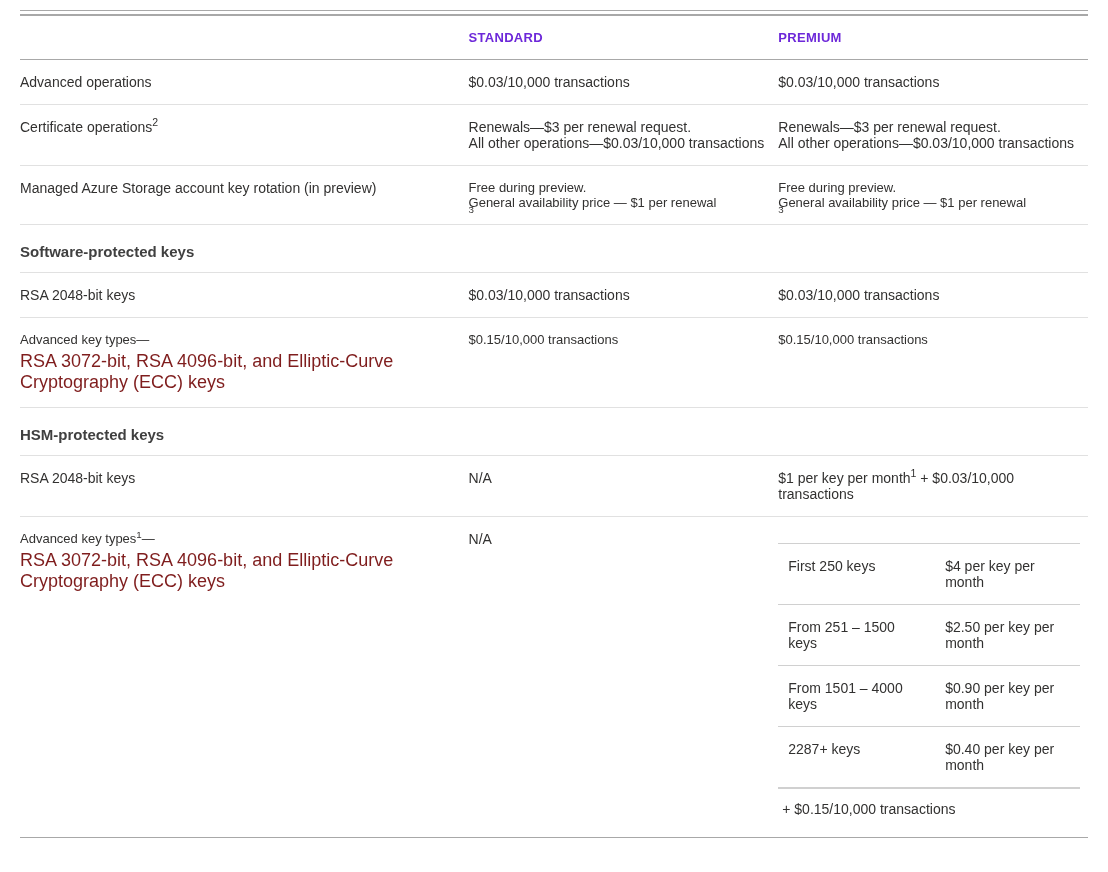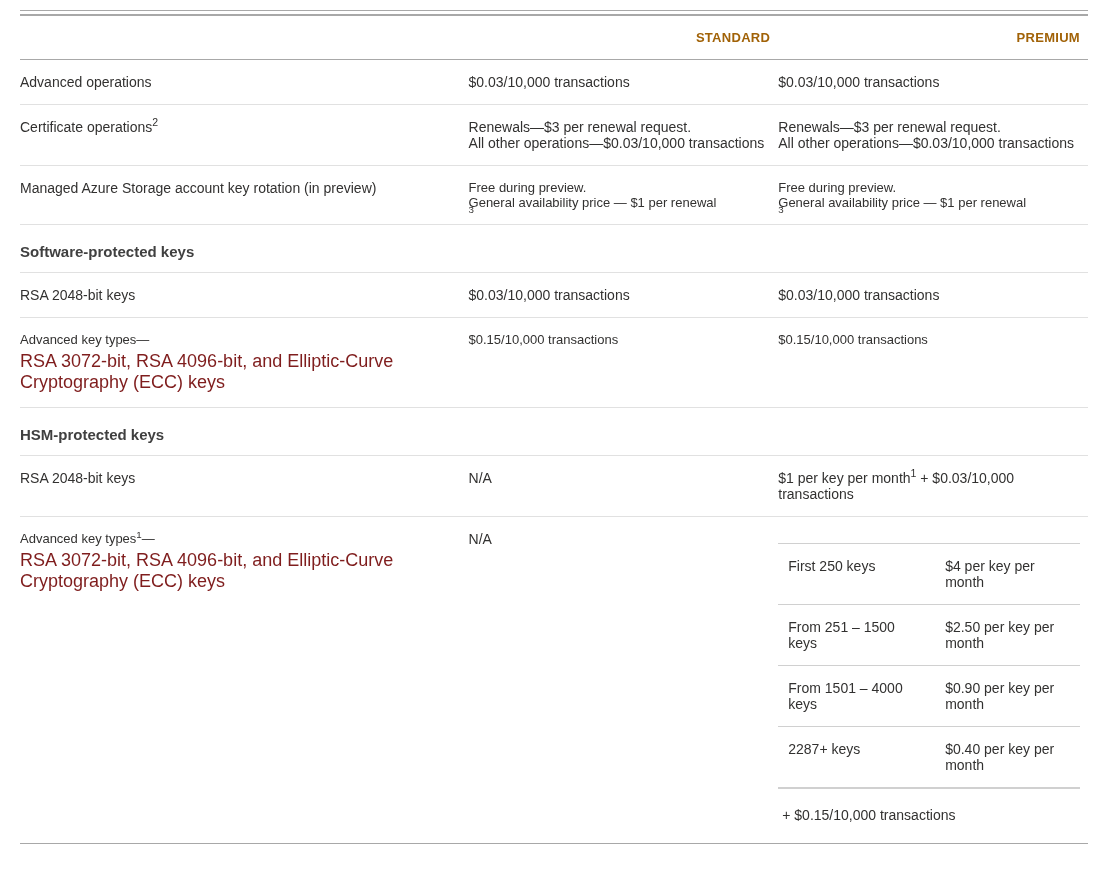--- a/index.html
+++ b/index.html
@@ -23,24 +23,23 @@
   table.pricing > thead > tr > th,
   table.pricing > tbody > tr > td {
     text-align: left;
     vertical-align: top;
     padding: 14px 8px 14px 0;
     font-weight: 400;
     color: #323130;
   }
   table.pricing > thead > tr > th {
     font-weight: 600;
-    color: #a16207;
+    color: #6d28d9;
     letter-spacing: 0.3px;
     font-size: 13px;
-    text-align: right;
   }
   table.pricing > thead {
     border-top: 1px solid #a8a8a8;
     border-bottom: 1px solid #a8a8a8;
   }
   table.pricing > thead > tr {
     border-top: 1px solid #a8a8a8;
   }
   .top-double {
     border-top: 1px solid #a8a8a8;
@@ -95,21 +94,21 @@
   }
   table.tier td {
     padding: 14px 10px;
     font-size: 14px;
     color: #323130;
     vertical-align: top;
   }
   table.tier td.tier-range { width: 52%; }
   table.tier td.tier-price { width: 48%; }
   .tier-addendum {
-    padding: 18px 4px 6px 4px;
+    padding: 12px 4px 6px 4px;
     font-size: 14px;
     border-top: 1px solid #d0d0d0;
   }
   tr.last-body-row {
     border-bottom: 1px solid #a8a8a8 !important;
   }
 </style>
 </head>
 <body>
 

